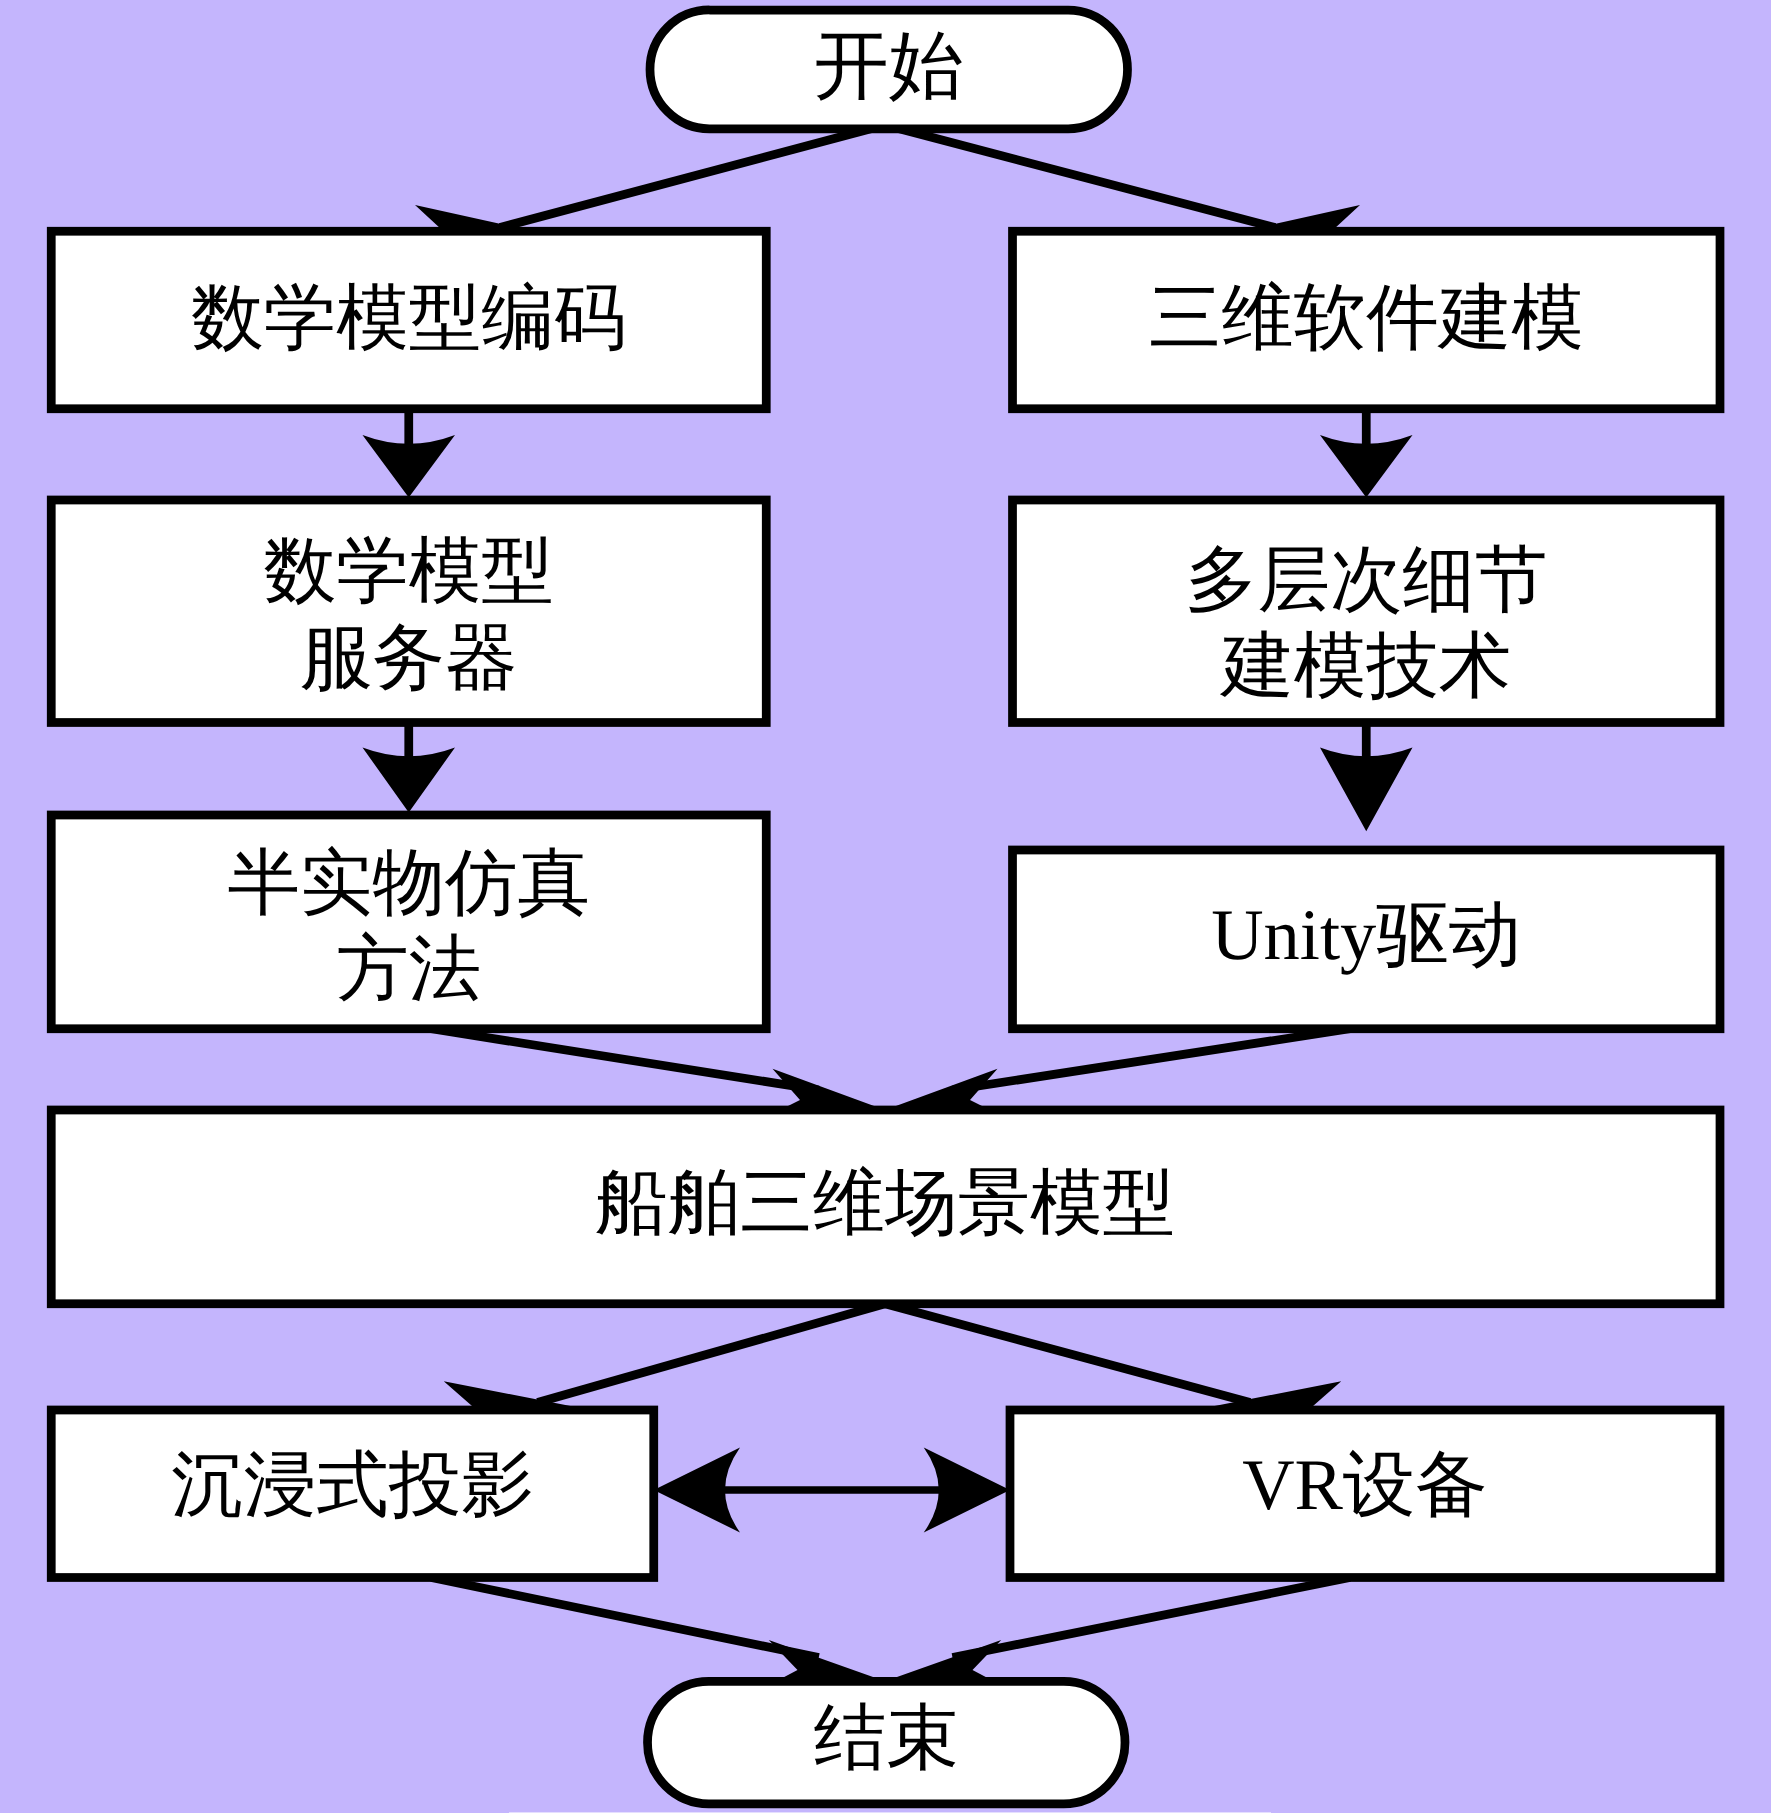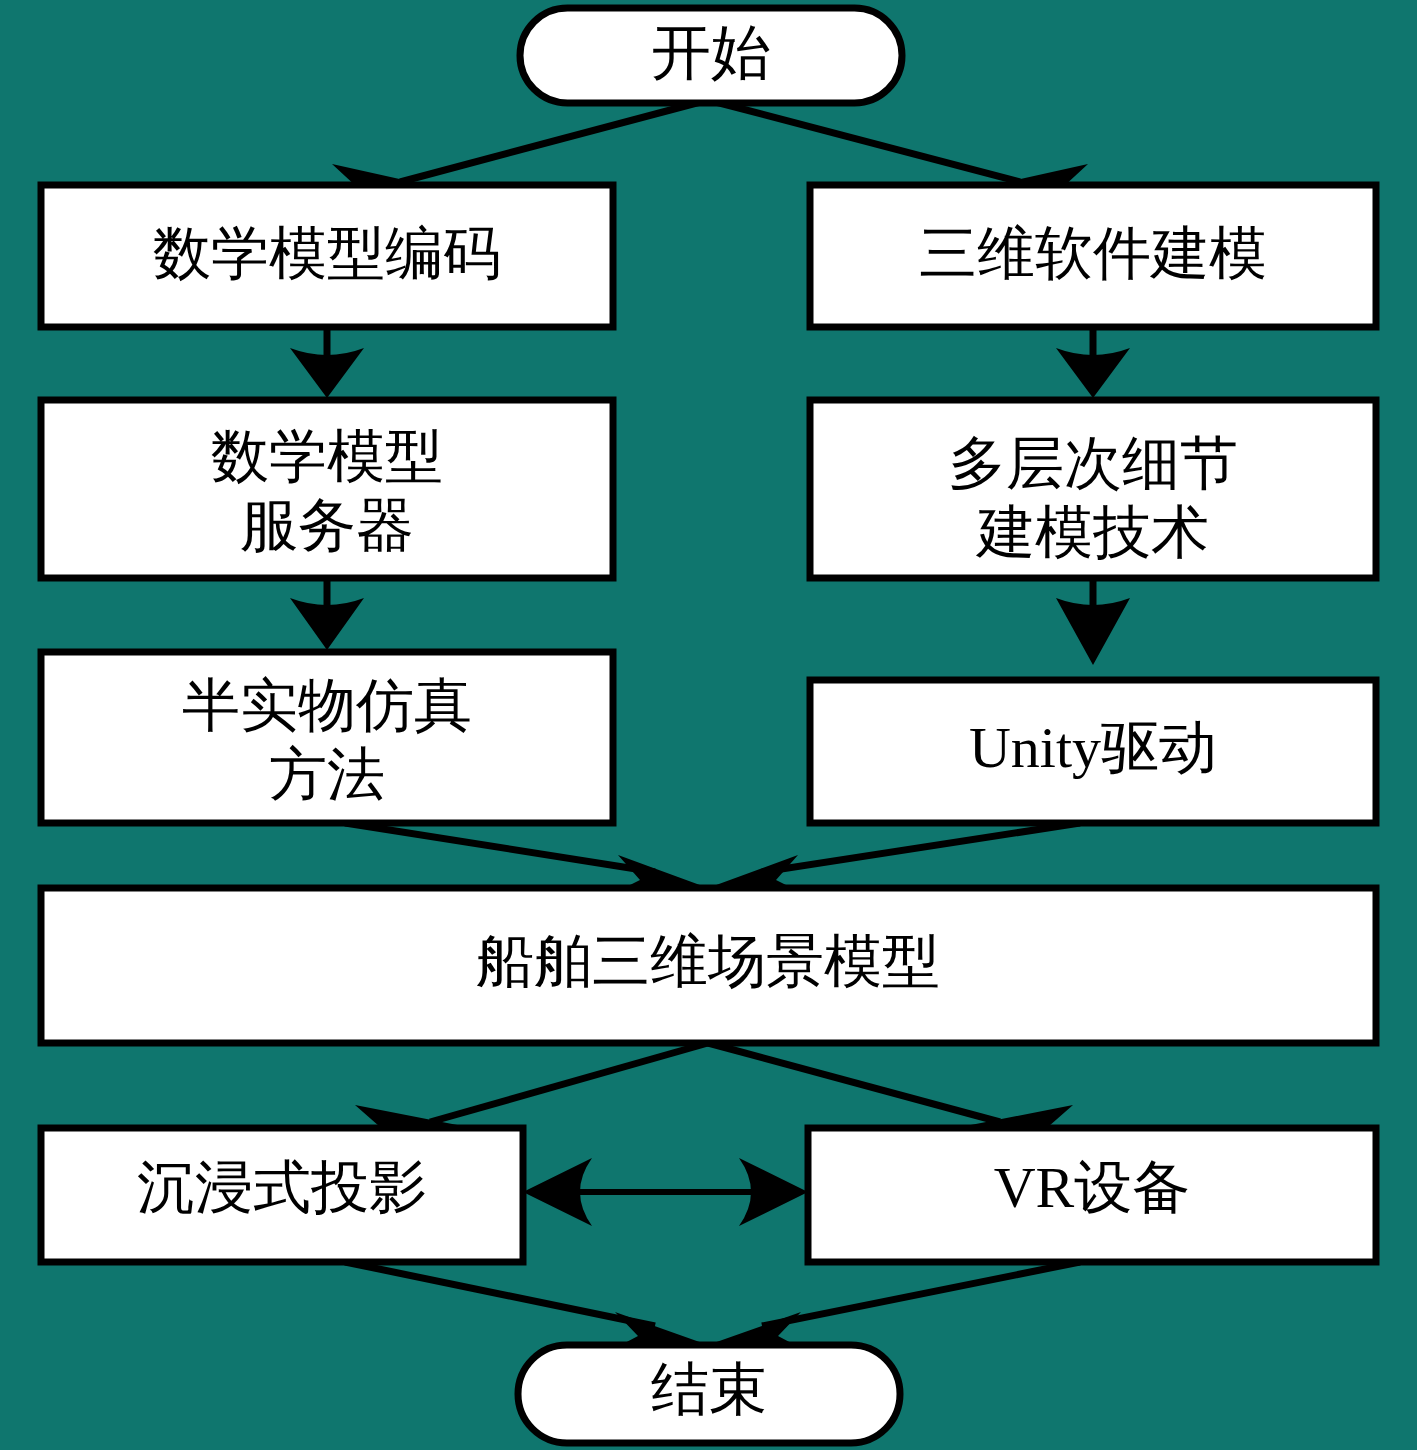--- a/index.html
+++ b/index.html
@@ -10,21 +10,21 @@
   body {
     width: 1417px;
     height: 1450px;
     overflow: hidden;
     font-family: "Liberation Serif", "DejaVu Serif", serif;
   }
   #flow-root {
     position: relative;
     width: 1417px;
     height: 1450px;
-    background: #0f766e;
+    background: #c4b5fd;
   }
   svg#flow-svg {
     position: absolute;
     top: 0;
     left: 0;
     width: 1417px;
     height: 1450px;
     display: block;
   }
   .node-rect {

